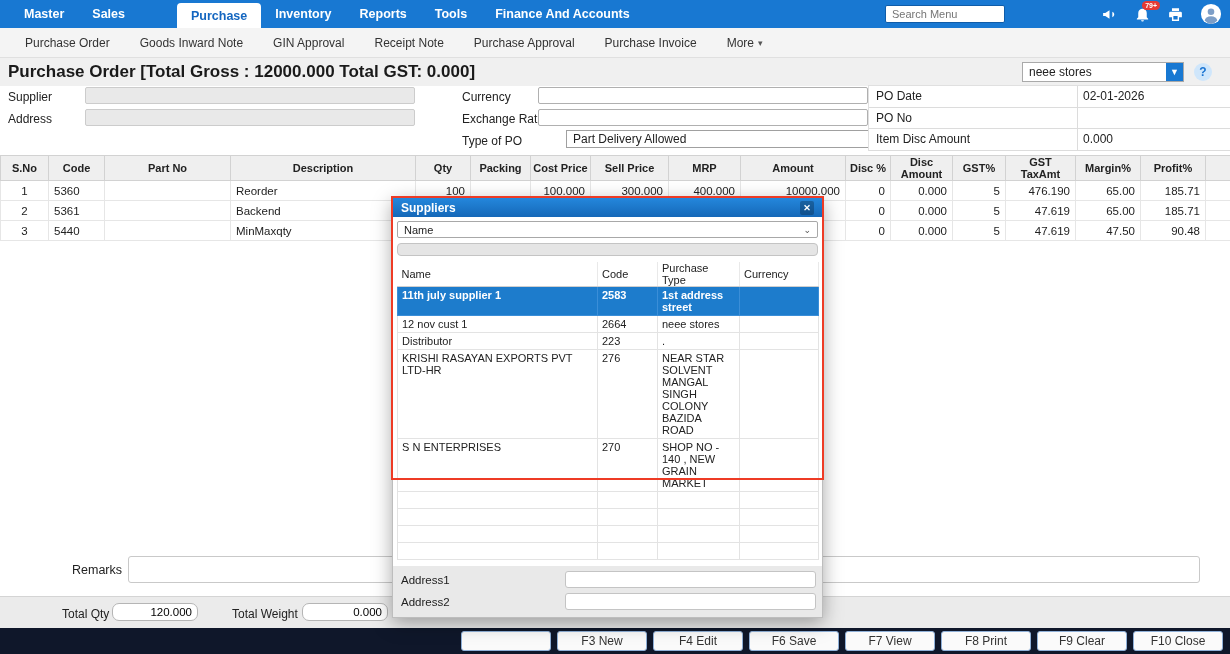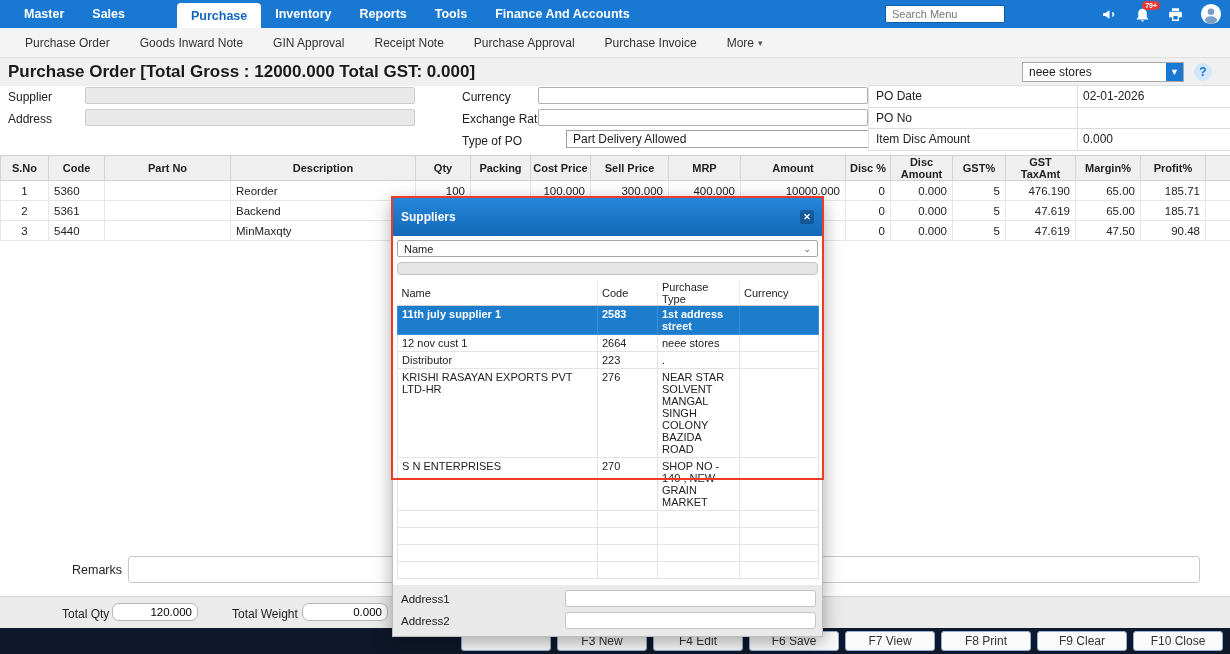--- a/index.html
+++ b/index.html
@@ -71,21 +71,21 @@
              font-size:11.5px; padding:0 5px; font-family:"Liberation Sans",sans-serif; border-radius:7px; }
 
   .btnbar { position:absolute; left:0; right:0; bottom:0; height:26px; background:#0f172a;
             display:flex; align-items:center; gap:6px; padding-left:461px; }
   .fbtn { width:90px; height:20px; background:#fafafa; border:1px solid #8fb0d8; border-radius:3px;
           font-size:12px; color:#333; display:flex; align-items:center; justify-content:center; cursor:pointer; }
 
   
   .modal { position:absolute; left:392px; top:197px; width:431px; background:#fff;
            border:1px solid #bdbdbd; box-shadow:0 5px 18px rgba(0,0,0,.35); z-index:40; }
-  .modal-title { height:38px; background:linear-gradient(#2487dc,#1568b8); color:#fff; font-weight:bold;
+  .modal-title { height:19px; background:linear-gradient(#2487dc,#1568b8); color:#fff; font-weight:bold;
                  display:flex; align-items:center; padding:0 8px; font-size:12px; }
   .modal-close { margin-left:auto; width:14px; height:14px; background:rgba(0,0,0,.25); color:#fff;
                  font-size:9px; display:flex; align-items:center; justify-content:center; cursor:pointer; border-radius:2px; }
   .modal-body { padding:4px; }
   .m-select { height:17px; border:1px solid #a8a8a8; display:flex; align-items:center; padding:0 6px;
               font-size:11px; border-radius:2px; cursor:pointer; background:#fff; }
   .m-select .caret { margin-left:auto; }
   .m-search { height:13px; background:#e5e5e5; border:1px solid #c4c4c4; border-radius:4px; margin-top:5px; }
   .m-grid { width:100%; border-collapse:collapse; table-layout:fixed; margin-top:6px; font-size:11px; }
   .m-grid th { text-align:left; font-weight:normal; border-bottom:1px solid #cfcfcf; border-right:1px solid #e9e9e9;

